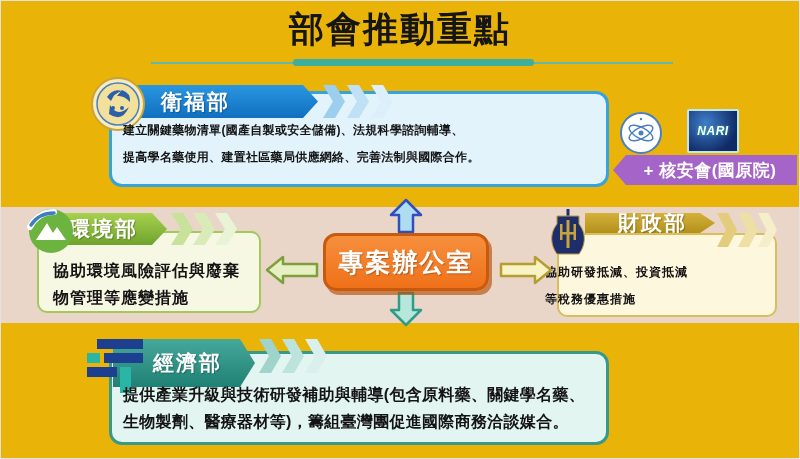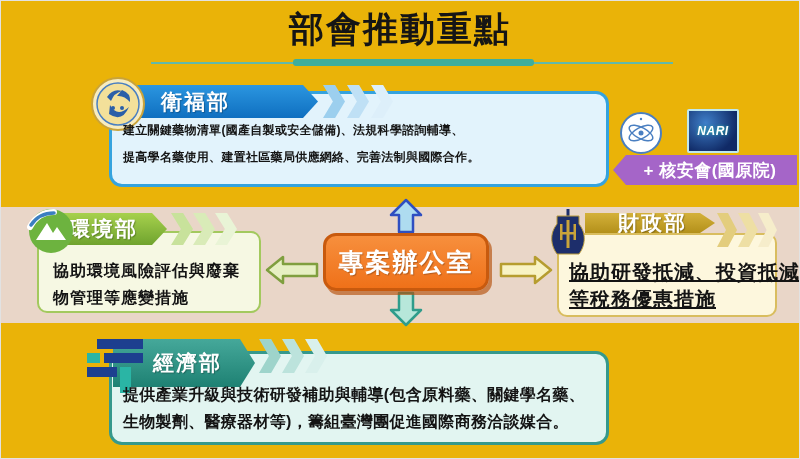--- a/index.html
+++ b/index.html
@@ -23,21 +23,21 @@
   .card{position:absolute;border-radius:13px;}
   .card-mohw{left:108px;top:90px;width:500px;height:96px;background:#e2f3fc;border:3px solid #35a3de;}
   .card-moenv{left:36px;top:230px;width:224px;height:82px;background:#f6f8e3;border:2.5px solid #a3c95e;border-radius:10px;}
   .card-mof{left:556px;top:232px;width:220px;height:84px;background:#fdf7dd;border:2.5px solid #d9bd5e;border-radius:10px;}
   .card-moea{left:108px;top:350px;width:500px;height:94px;background:#e2f5f1;border:3px solid #36998c;}
 
   .body-text{position:absolute;font-weight:bold;color:#141414;}
   .body-text div{white-space:nowrap;}
   .bt-mohw{left:122px;top:116px;font-size:12px;line-height:27px;letter-spacing:.3px;}
   .bt-moenv{left:52px;top:256px;font-size:16px;line-height:27px;letter-spacing:1px;}
-  .bt-mof{left:568px;top:258px;font-size:20px;line-height:27px;letter-spacing:1px;text-decoration:underline;}
+  .bt-mof{left:544px;top:258px;font-size:12px;line-height:27px;letter-spacing:1px;}
   .bt-moea{left:122px;top:380px;font-size:16px;line-height:27px;letter-spacing:.3px;}
 
   
   .ribbon{
     position:absolute;display:flex;align-items:center;color:#fff;font-weight:bold;
     font-size:21px;letter-spacing:2px;text-shadow:1px 1px 1px rgba(0,0,0,.25);
     clip-path:polygon(0 0,calc(100% - 15px) 0,100% 50%,calc(100% - 15px) 100%,0 100%);
   }
   .rb-mohw{left:112px;top:84px;width:205px;height:33px;padding-left:48px;background:linear-gradient(180deg,#2b96e0,#0f6fc0);}
   .rb-moenv{left:42px;top:212px;width:124px;height:32px;padding-left:26px;background:linear-gradient(180deg,#a7d14d,#6fa32e);}

